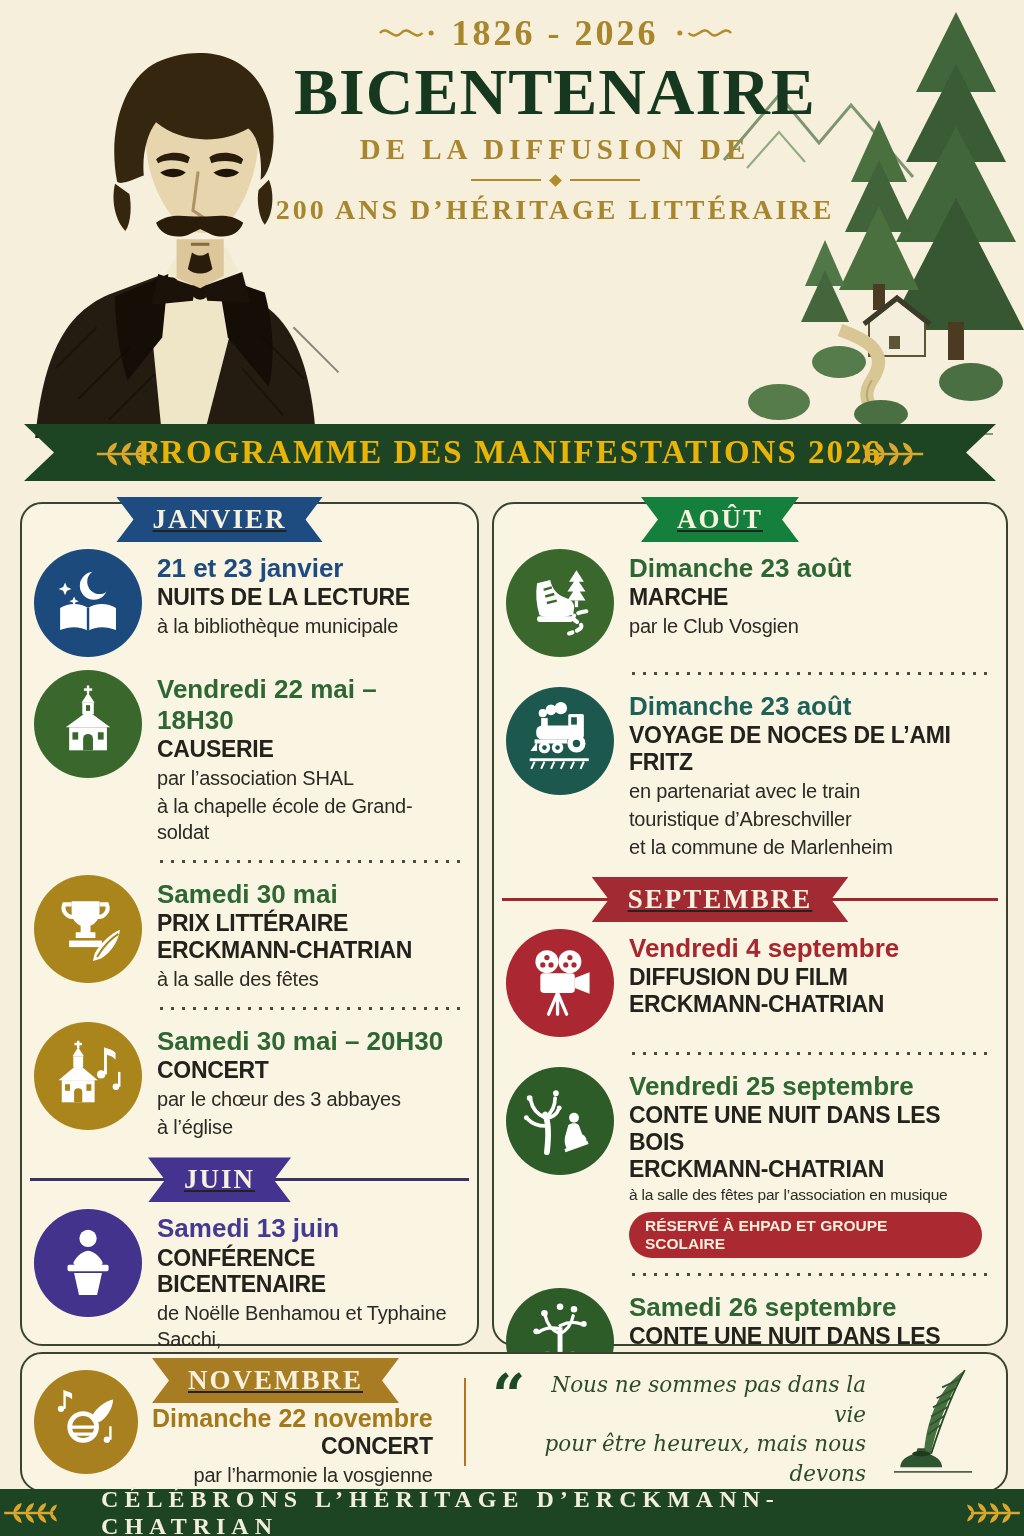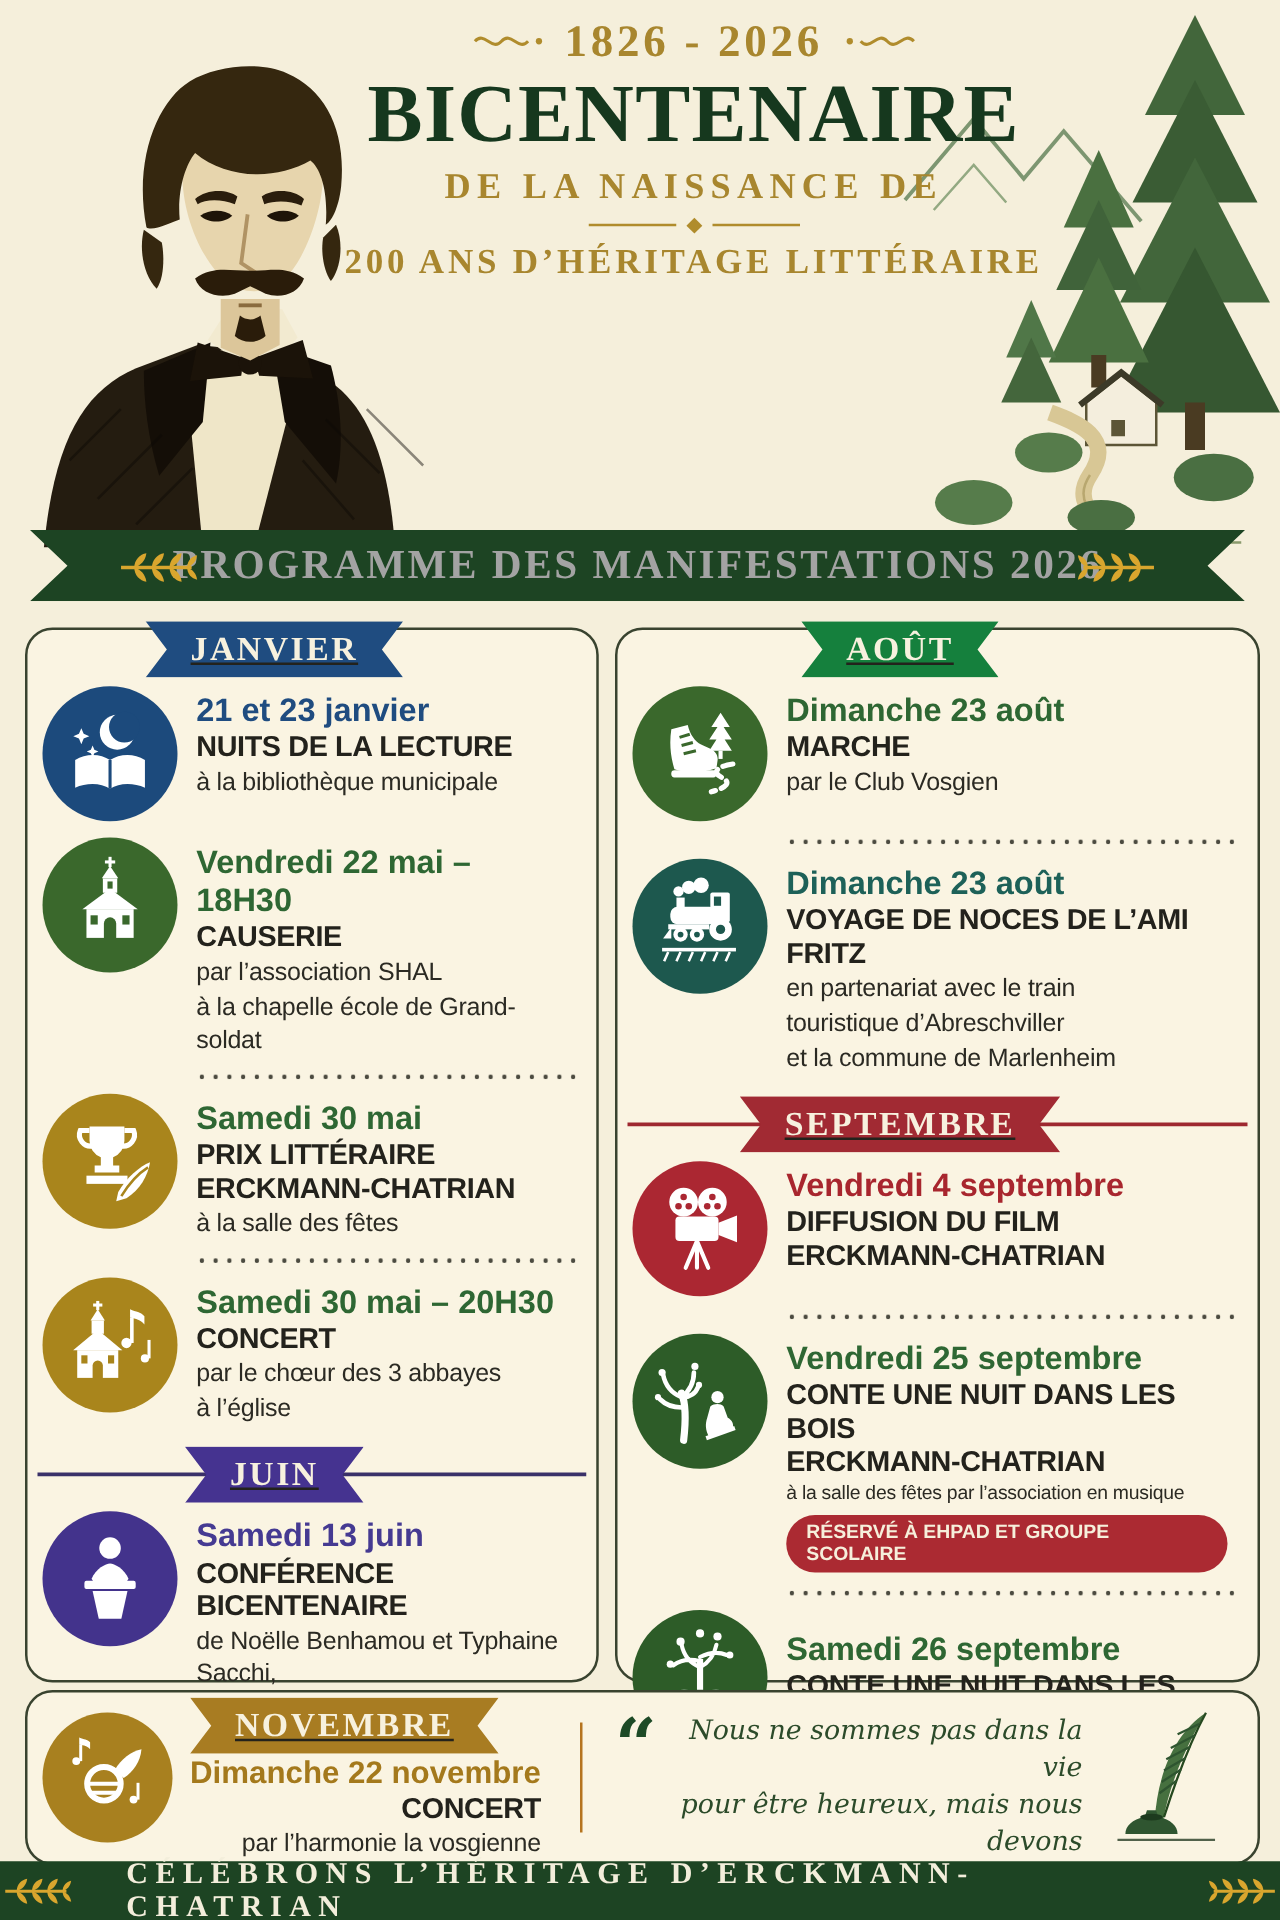--- a/index.html
+++ b/index.html
@@ -24,21 +24,21 @@
   .gdiv{margin:10px auto 0;display:flex;align-items:center;justify-content:center;gap:10px;}
   .gdiv .dl{width:70px;height:2px;background:#b08c2c;}
   .gdiv .dm{width:9px;height:9px;background:#b08c2c;transform:rotate(45deg);}
   .tagline{margin-top:9px;font-family:"Liberation Serif",serif;font-weight:bold;
     font-size:28px;letter-spacing:3px;color:#a8862e;}
 
   
   .banner{position:absolute;top:424px;left:24px;right:28px;height:57px;background:#1d4423;
     clip-path:polygon(0 0,100% 0,calc(100% - 30px) 50%,100% 100%,0 100%,30px 50%);
     display:flex;align-items:center;justify-content:center;z-index:3;
-    font-family:"Liberation Serif",serif;font-weight:bold;font-size:33px;letter-spacing:2px;color:#a3a3a3;}
+    font-family:"Liberation Serif",serif;font-weight:bold;font-size:33px;letter-spacing:2px;color:#eab308;}
   .laurel{position:absolute;top:50%;margin-top:-14px;width:86px;height:30px;}
   .laurel.l{left:66px;}
   .laurel.r{right:66px;transform:scaleX(-1);}
   .laurel svg,.flourish svg,.quill svg,.illus svg{width:100%;height:100%;display:block;}
 
   .card{position:absolute;background:#faf4e2;border:2.5px solid #39432f;border-radius:22px;}
   .card-left{left:20px;top:502px;width:455px;height:840px;}
   .card-right{left:492px;top:502px;width:512px;height:840px;}
   .card-bottom{left:20px;top:1352px;width:984px;height:136px;display:flex;text-align:right;}
 
@@ -153,21 +153,21 @@
         </span>
       <span>1826 - 2026</span>
       <span class="flourish flip">
           <svg viewBox="0 0 60 20">
             <path d="M2 10c8-9 14 9 22 0s14 9 22 0" stroke="#b08c2c" stroke-width="2.5" fill="none"></path>
             <circle cx="55" cy="10" r="2.6" fill="#b08c2c"></circle>
           </svg>
         </span>
     </div>
     <h1 class="big-title">BICENTENAIRE</h1>
-    <div class="sub">DE LA NAISSANCE DE</div>
+    <div class="sub">DE LA DIFFUSION DE</div>
     <div class="gdiv">
       <span class="dl"></span>
         <span class="dm"></span>
         <span class="dl"></span>
     </div>
     <div class="tagline">200 ANS D’HÉRITAGE LITTÉRAIRE</div>
   </div>
 
   <div class="banner">
     <span class="laurel l">
@@ -420,21 +420,21 @@
               <circle cx="31" cy="15" r="4"></circle>
               <circle cx="67" cy="10" r="4"></circle>
               <circle cx="21" cy="37" r="3.5"></circle>
               <circle cx="79" cy="28" r="3.5"></circle>
               <circle cx="50" cy="7" r="4"></circle>
             </g>
             <path d="M20 66c10-6 22-5 30 1 8-6 20-7 30-1v18c-10-4-22-4-30 2-8-6-20-6-30-2z" fill="#fff"></path>
             <path d="M50 67v19" stroke="currentColor" stroke-width="3"></path>
           </svg>
         </div>
-        <div class="tx"><div class="date" style="color: rgb(46, 103, 51); margin-top: 12px;">Samedi 26 septembre</div><div class="etitle">CONTE UNE NUIT DANS LES BOIS</div><div class="etitle">ERCKMANN-CHATRIAN</div><div class="det small">à la salle des fêtes par l’association en musique</div><span class="badge" style="background: rgb(45, 98, 48);">OUVERT À TOUT PUBLIC</span></div>
+        <div class="tx"><div class="date" style="color: rgb(46, 103, 51);">Samedi 26 septembre</div><div class="etitle">CONTE UNE NUIT DANS LES BOIS</div><div class="etitle">ERCKMANN-CHATRIAN</div><div class="det small">à la salle des fêtes par l’association en musique</div><span class="badge" style="background: rgb(45, 98, 48);">OUVERT À TOUT PUBLIC</span></div>
       </div>
     </div>
 
   <div class="card card-bottom">
     <div class="nov" id="nov-root">
         <div class="icn" style="background: rgb(168, 128, 31); color: rgb(168, 128, 31);">
           <svg viewBox="0 0 100 100">
             <circle cx="47" cy="57" r="17" fill="none" stroke="#fff" stroke-width="6"></circle>
             <path d="M58 43c6-11 17-19 27-21-1 12-8 23-18 29z" fill="#fff"></path>
             <path d="M30 57h34M34 66h29" stroke="#fff" stroke-width="4"></path>

